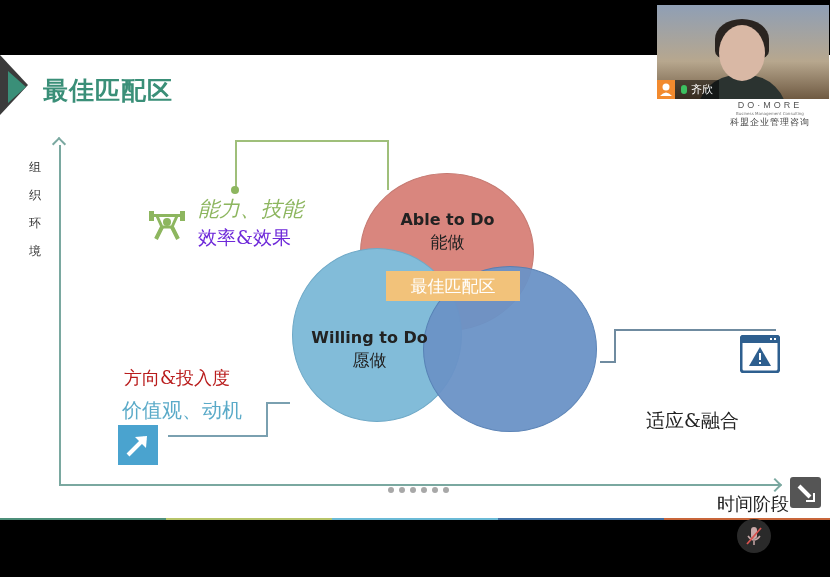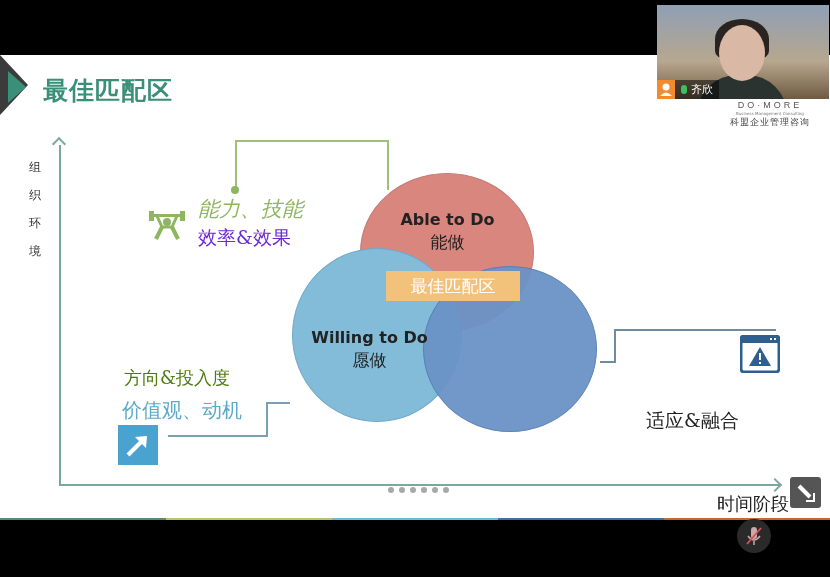--- a/index.html
+++ b/index.html
@@ -19,21 +19,21 @@
   .c-will{left:292px;top:193px;width:168px;height:172px;background:#82bcd9;border:1px solid #6fa9c7;}
   .c-suit{left:423px;top:211px;width:172px;height:164px;background:#6b93c7;border:1px solid #557fb3;opacity:.95;}
   .c-label{position:absolute;text-align:center;font-weight:bold;font-size:16px;color:#222;}
   .c-label .cn{display:block;font-weight:normal;font-size:17px;font-family:"DejaVu Serif",serif;margin-top:2px;}
   .best{position:absolute;left:386px;top:216px;width:134px;height:30px;background:#f2c27a;color:#fff;font-size:17px;line-height:30px;text-align:center;font-family:"DejaVu Serif",serif;}
   .bracket-top{position:absolute;left:235px;top:85px;width:150px;height:48px;border-left:2px solid #9fbf7a;border-top:2px solid #9fbf7a;border-right:2px solid #9fbf7a;border-bottom:none;}
   .bracket-top-dot{position:absolute;left:231px;top:131px;width:8px;height:8px;border-radius:50%;background:#8db65f;}
   .lift-icon{position:absolute;left:148px;top:150px;width:38px;height:38px;}
   .ability{position:absolute;left:198px;top:140px;font-size:21px;color:#8db65f;font-family:"DejaVu Serif",serif;font-style:italic;}
   .ability-sub{position:absolute;left:198px;top:170px;font-size:19px;color:#6d28d9;font-family:"DejaVu Serif",serif;}
-  .dir{position:absolute;left:124px;top:311px;font-size:18px;color:#4d7c0f;font-family:"DejaVu Serif",serif;}
+  .dir{position:absolute;left:124px;top:311px;font-size:18px;color:#b91c1c;font-family:"DejaVu Serif",serif;}
   .values{position:absolute;left:122px;top:342px;font-size:20px;color:#5aaac8;font-family:"DejaVu Serif",serif;}
   .arrow-box{position:absolute;left:118px;top:370px;width:40px;height:40px;background:#4aa3cf;}
   .bl-v{position:absolute;left:266px;top:347px;width:2px;height:35px;background:#7aa0b0;}
   .bl-h{position:absolute;left:168px;top:380px;width:100px;height:2px;background:#7aa0b0;}
   .bl-t{position:absolute;left:266px;top:347px;width:24px;height:2px;background:#7aa0b0;}
   .br-h{position:absolute;left:614px;top:274px;width:162px;height:2px;background:#6f8ba0;}
   .br-v{position:absolute;left:614px;top:274px;width:2px;height:34px;background:#6f8ba0;}
   .br-t{position:absolute;left:600px;top:306px;width:16px;height:2px;background:#6f8ba0;}
   .warn-icon{position:absolute;left:740px;top:280px;width:40px;height:38px;}
   .trait{position:absolute;left:648px;top:316px;font-size:21px;color:#3a6f9a;font-family:"DejaVu Serif",serif;}

